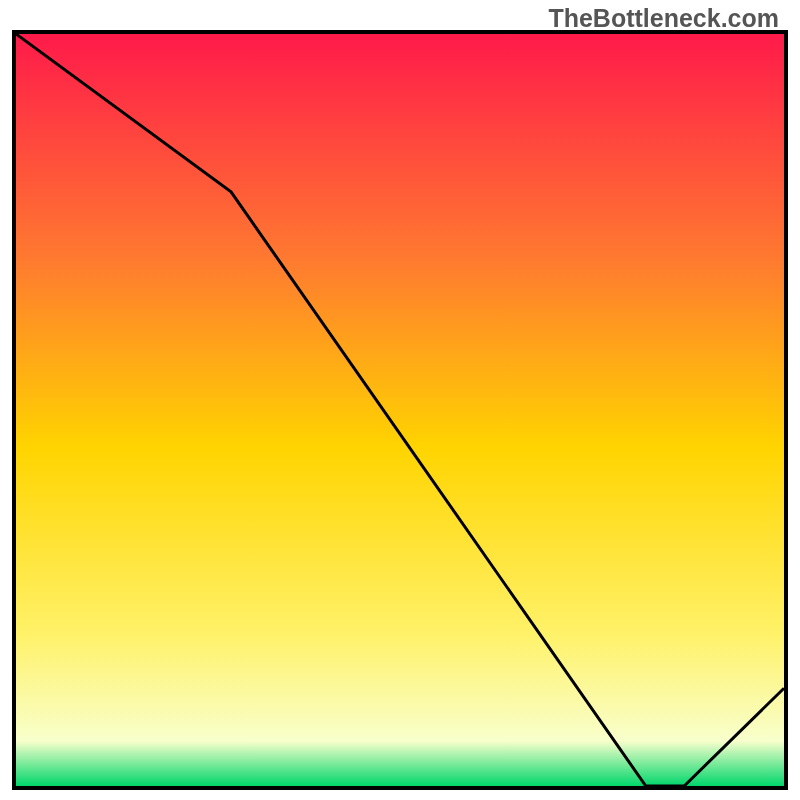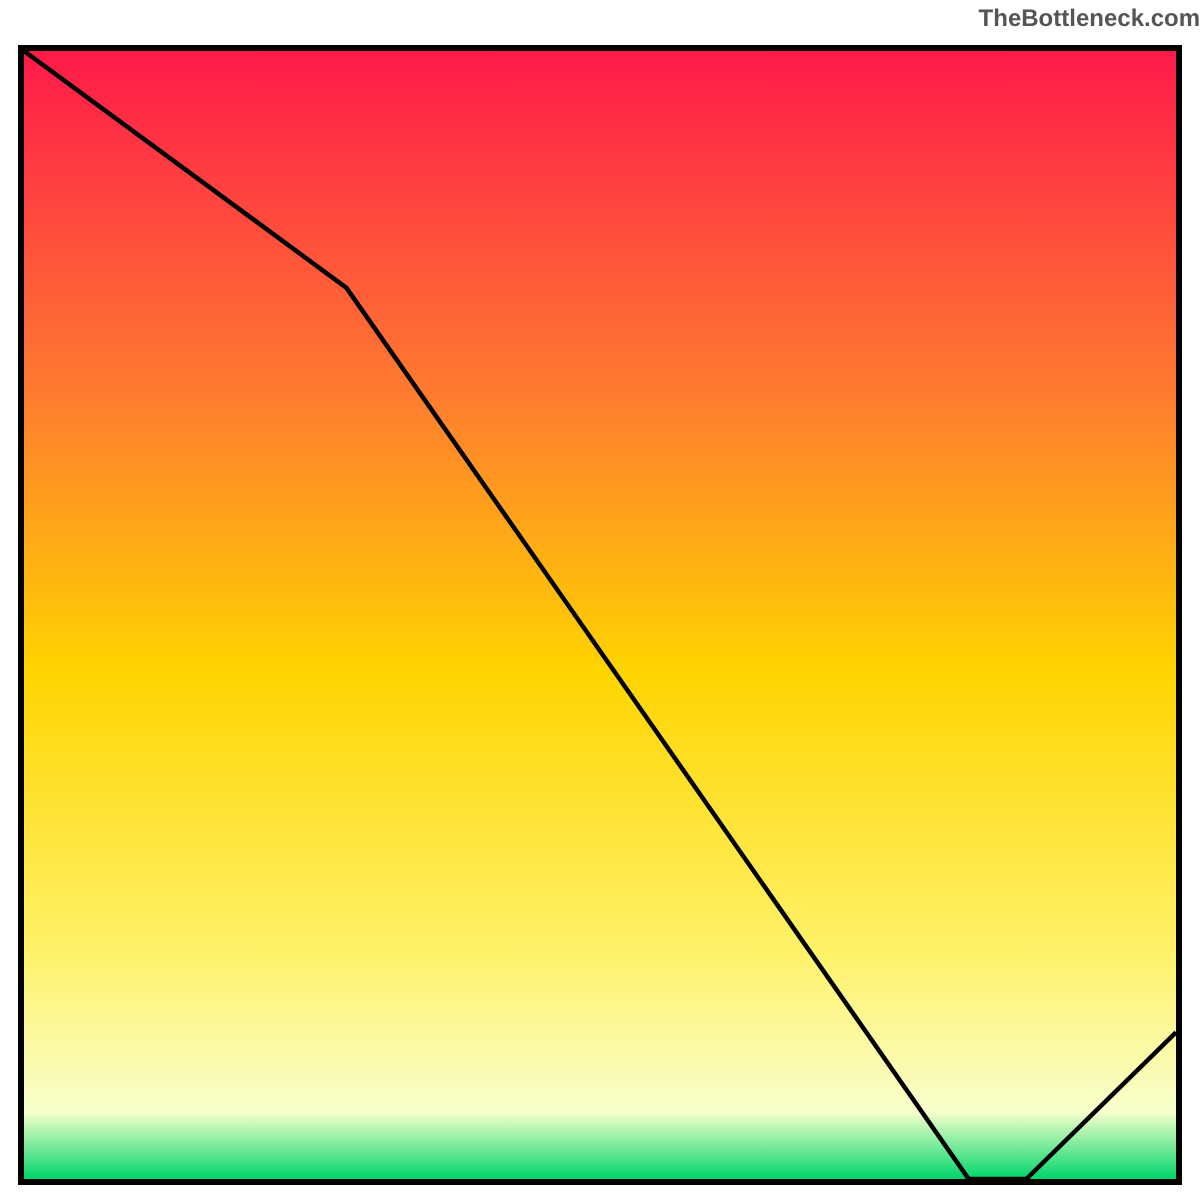--- a/index.html
+++ b/index.html
@@ -7,23 +7,23 @@
     padding: 0;
     width: 800px;
     height: 800px;
     background: white;
     font-family: Arial, Helvetica, sans-serif;
     position: relative;
   }
   .attribution {
     position: absolute;
     top: 4px;
-    right: 0;
+    right: 21px;
     color: #555;
-    font-size: 16px;
+    font-size: 25px;
     font-weight: bold;
   }
   .chart-area {
     position: absolute;
     left: 12px;
     top: 30px;
     width: 776px;
     height: 760px;
     border: 4px solid black;
     box-sizing: border-box;

